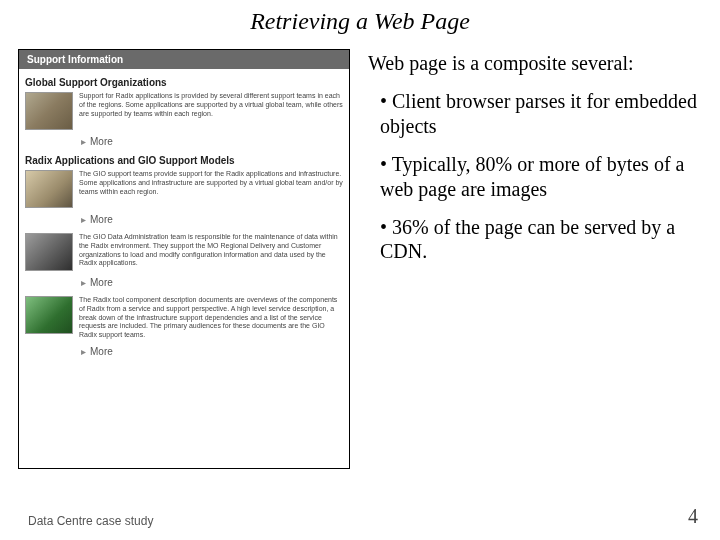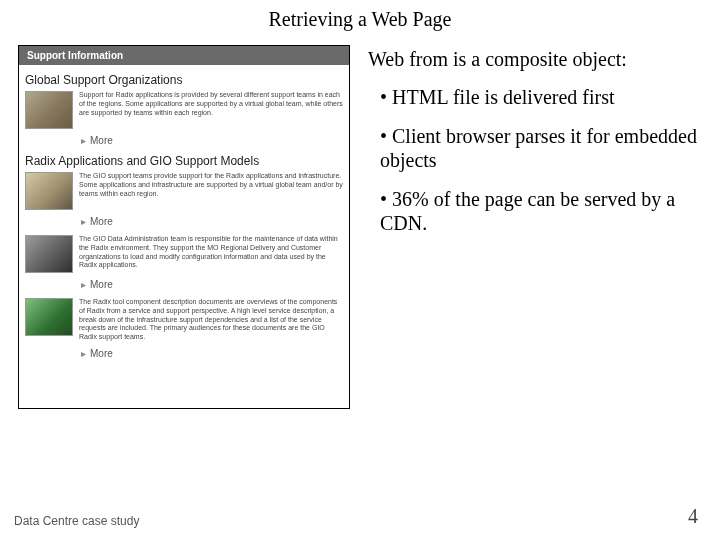--- a/index.html
+++ b/index.html
@@ -5,33 +5,34 @@
   * { margin: 0; padding: 0; box-sizing: border-box; }
   body {
     width: 720px;
     height: 540px;
     background: #fff;
     font-family: "Times New Roman", Times, serif;
     position: relative;
     overflow: hidden;
   }
   .slide-title {
-    font-size: 20px;
+    font-size: 24px;
     text-align: center;
     padding: 8px 0 14px 0;
     font-weight: normal;
+    font-style: italic;
   }
   .content {
     display: flex;
     padding: 0 12px 0 18px;
     gap: 18px;
   }
   .screenshot {
     width: 332px;
-    height: 364px;
+    height: 420px;
     border: 1px solid #000;
     background: #fff;
     overflow: hidden;
     font-family: Arial, Helvetica, sans-serif;
     font-size: 7px;
     color: #333;
     position: relative;
   }
   .ss-header {
     background: #6a6a6a;
@@ -41,22 +42,22 @@
     padding: 4px 8px;
   }
   .ss-body {
     padding: 4px 6px;
   }
   .ss-section {
     margin-bottom: 8px;
     position: relative;
   }
   .ss-heading {
-    font-weight: normal;
-    font-size: 12px;
+    font-weight: bold;
+    font-size: 10px;
     color: #222;
     margin: 4px 0;
   }
   .ss-row {
     display: flex;
     align-items: flex-start;
     gap: 6px;
   }
   .ss-thumb {
     flex: 0 0 48px;
@@ -91,21 +92,21 @@
   }
   .intro {
     margin-bottom: 14px;
   }
   .bullet {
     margin-bottom: 14px;
     padding-left: 12px;
   }
   .footer-left {
     position: absolute;
-    left: 14px;
+    left: 28px;
     bottom: 12px;
     font-family: Arial, Helvetica, sans-serif;
     font-size: 12px;
     color: #555;
   }
   .footer-right {
     position: absolute;
     right: 22px;
     bottom: 12px;
     font-size: 20px;
@@ -154,22 +155,22 @@
           <div class="ss-thumb t4"></div>
           <div class="ss-text">The Radix tool component description documents are overviews of the components of Radix from a service and support perspective. A high level service description, a break down of the infrastructure support dependencies and a list of the service requests are included. The primary audiences for these documents are the GIO Radix support teams.</div>
         </div>
         <div class="ss-more">More</div>
       </div>
 
     </div>
   </div>
 
   <div class="bullets">
-    <div class="intro">Web from is a composite object:</div>
-    <div class="bullet">• HTML file is delivered first</div>
+    <div class="intro">Web page is a composite several:</div>
     <div class="bullet">• Client browser parses it for embedded objects</div>
+    <div class="bullet">• Typically, 80% or more of bytes of a web page are images</div>
     <div class="bullet">• 36% of the page can be served by a CDN.</div>
   </div>
 
 </div>
 
 <div class="footer-left">Data Centre case study</div>
 <div class="footer-right">4</div>
 
 </body></html>

